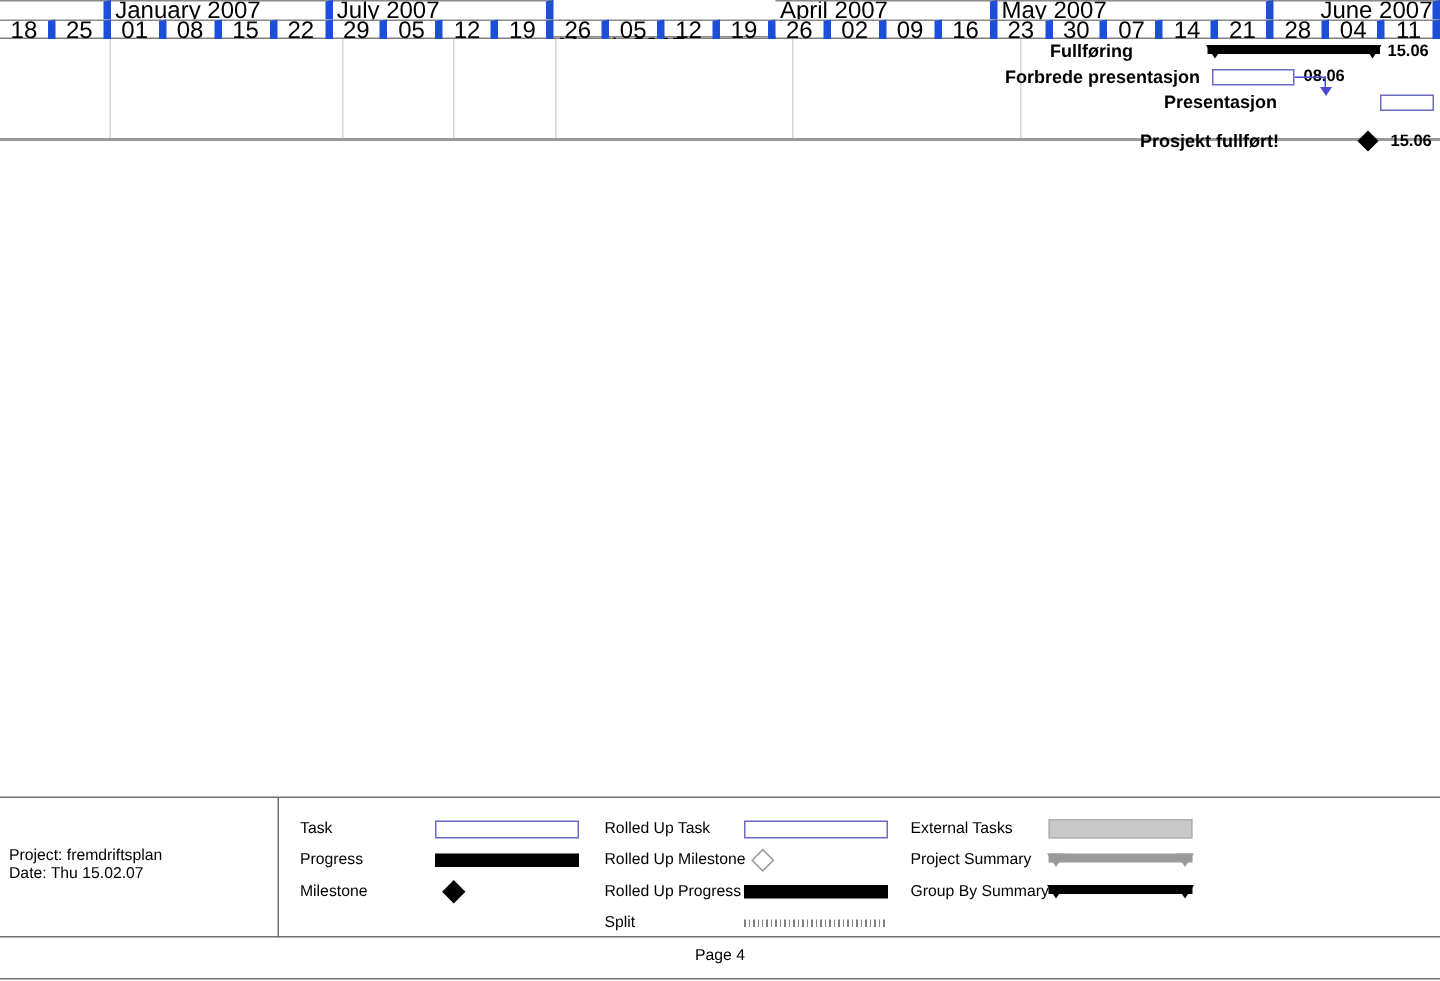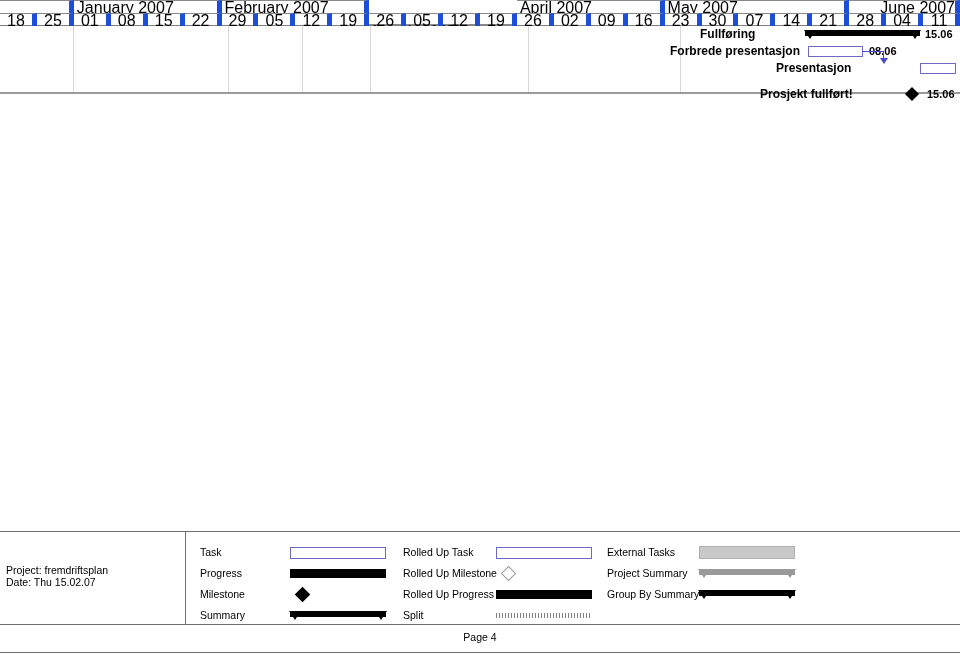--- a/index.html
+++ b/index.html
@@ -293,21 +293,21 @@
     line-height: 24px;
   }
 </style>
 </head>
 <body>
 
 <div id="timescale">
   <div class="ts-row months">
       <div class="ts-cell month first-partial" style="left: 0px; width: 73.8462px;"></div>
       <div class="ts-cell month" style="left: 73.8462px; width: 147.692px;">January 2007</div>
-      <div class="ts-cell month" style="left: 221.538px; width: 147.692px;">February 2007</div>
+      <div class="ts-cell month" style="left: 221.538px; width: 147.692px;">July 2007</div>
       <div class="ts-cell month" style="left: 369.231px; width: 147.692px; margin-top: 24px;">March 2007</div>
       <div class="ts-cell month" style="left: 516.923px; width: 147.692px;">April 2007</div>
       <div class="ts-cell month" style="left: 664.615px; width: 184.615px;">May 2007</div>
       <div class="ts-cell month" style="left: 849.231px; width: 110.769px; text-align: right;">June 2007</div>
     </div>
   <div class="ts-row weeks">
       <div class="ts-cell week" style="left: 0px; width: 36.9231px;">18</div>
       <div class="ts-cell week" style="left: 36.9231px; width: 36.9231px;">25</div>
       <div class="ts-cell week" style="left: 73.8462px; width: 36.9231px;">01</div>
       <div class="ts-cell week" style="left: 110.769px; width: 36.9231px;">08</div>
@@ -392,27 +392,20 @@
       <span class="sw-task" style="left:90px;"></span>
     </div>
     <div class="legend-item" style="left:200px; top:31px; width:190px;">
       <span class="legend-text">Progress</span>
       <span class="sw-progress" style="left:90px;"></span>
     </div>
     <div class="legend-item" style="left:200px; top:52px; width:190px;">
       <span class="legend-text">Milestone</span>
       <span class="sw-milestone" style="left:97px;"></span>
     </div>
-    <div class="legend-item" style="left:200px; top:73px; width:190px;">
-      <span class="legend-text">Summary</span>
-      <span class="sw-summary" style="left:90px;">
-        <span class="cap l"></span>
-        <span class="cap r"></span>
-      </span>
-    </div>
 
     <div class="legend-item" style="left:403px; top:10px; width:220px;">
       <span class="legend-text">Rolled Up Task</span>
       <span class="sw-task" style="left:93px;"></span>
     </div>
     <div class="legend-item" style="left:403px; top:31px; width:220px;">
       <span class="legend-text">Rolled Up Milestone</span>
       <span class="sw-rollup-milestone" style="left:100px;"></span>
     </div>
     <div class="legend-item" style="left:403px; top:52px; width:220px;">

